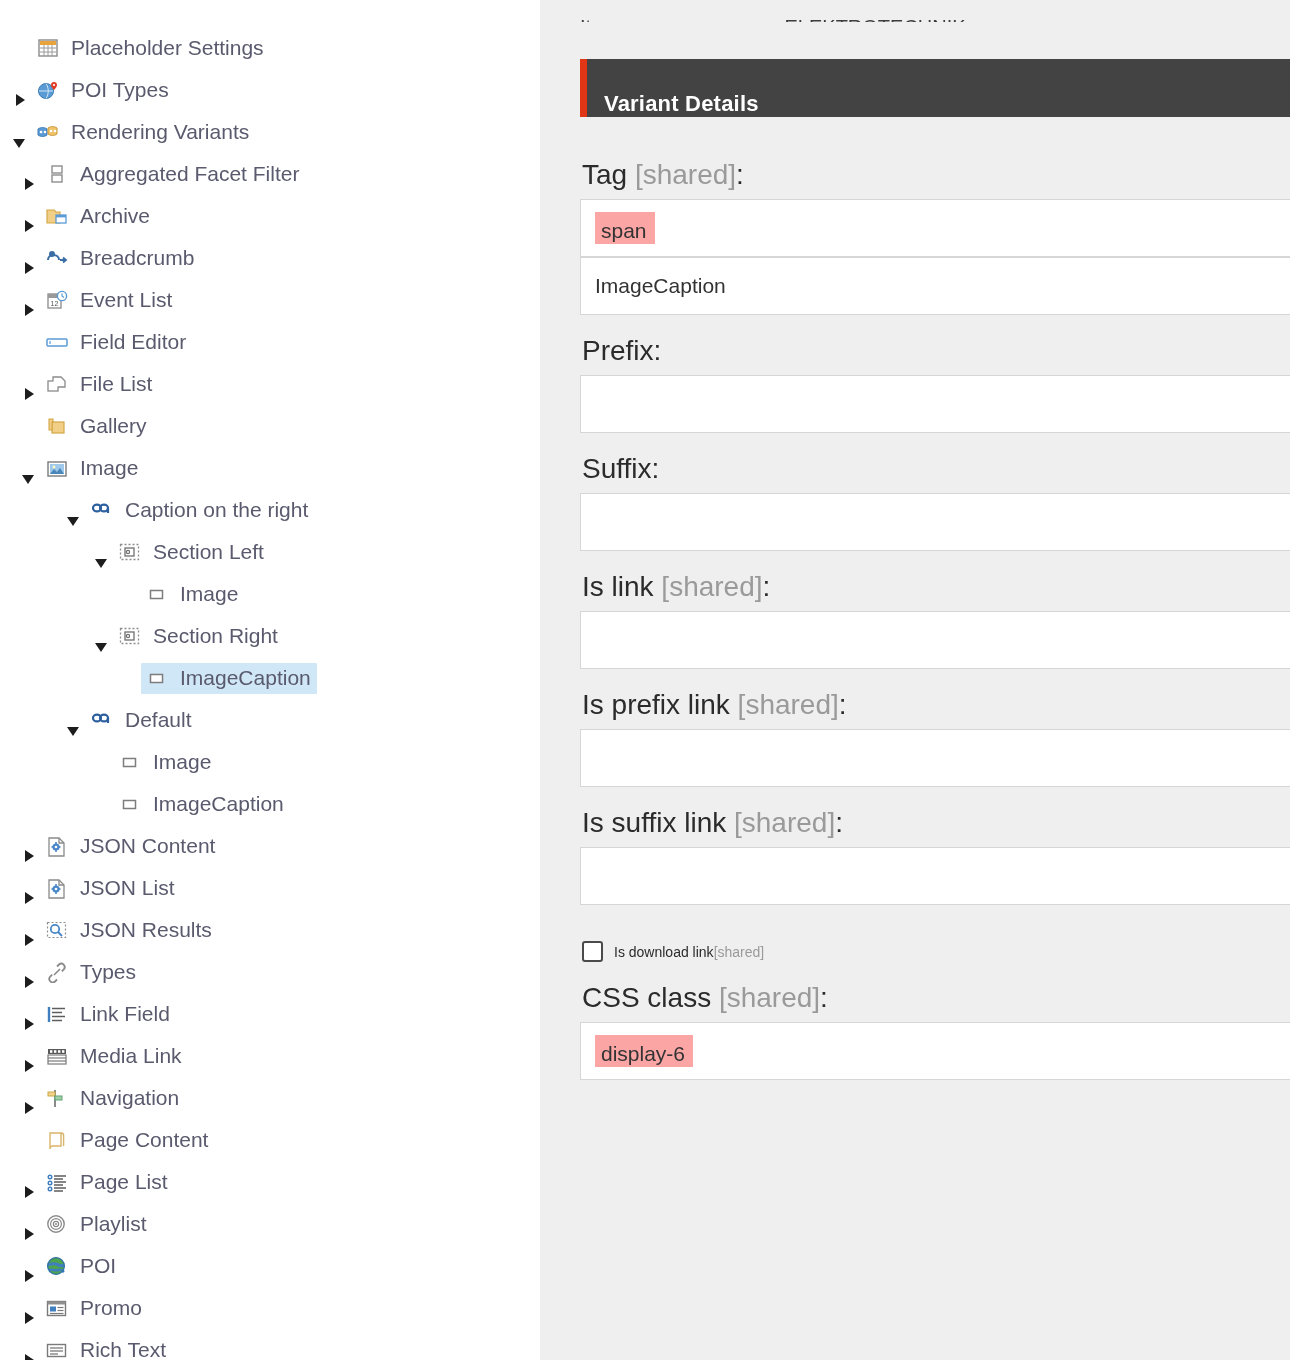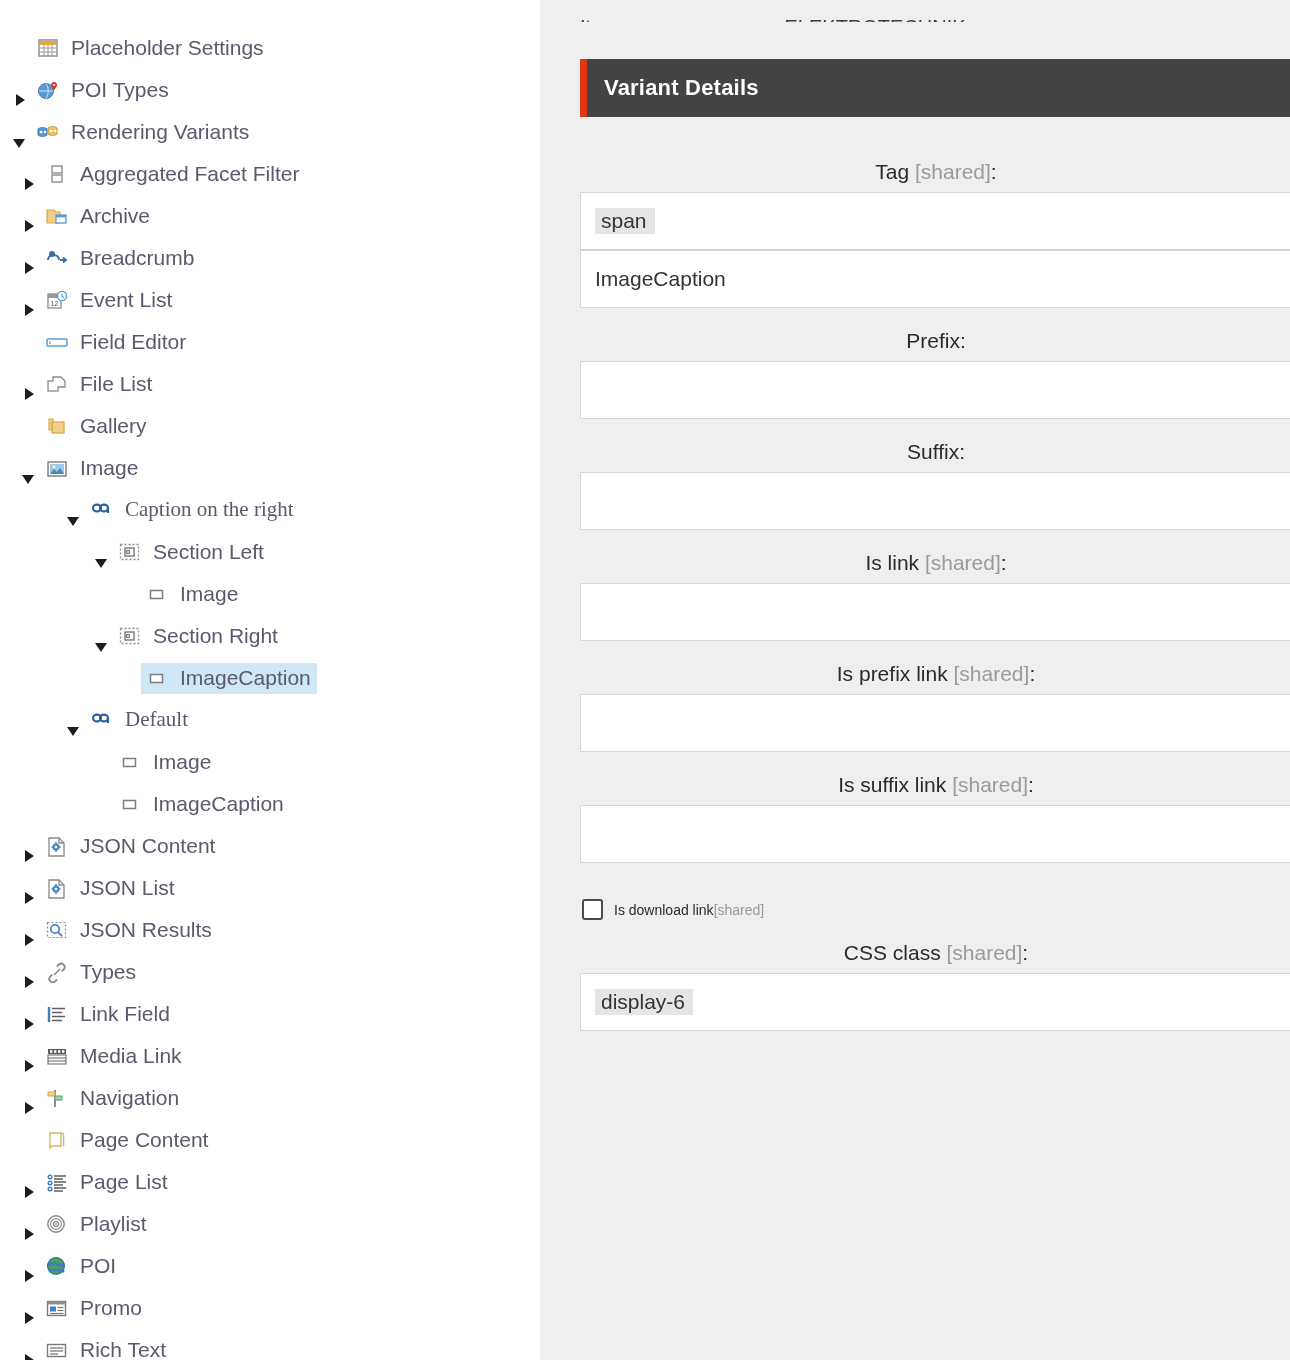--- a/index.html
+++ b/index.html
@@ -81,21 +81,21 @@
     flex: 0 0 28px;
     margin-right: 9px;
     display: flex; align-items: center; justify-content: center;
   }
   .ticon svg { display: block; }
   .tlabel { line-height: 1; padding-bottom: 2px; }
 
   
   .ind0 { padding-left: 8px; }
   .ind1 { padding-left: 17px; }
-  .ind2 { padding-left: 62px; font-family: Liberation Serif, serif; }
+  .ind2 { padding-left: 62px; }
   .ind3 { padding-left: 90px; }
   .ind4 { padding-left: 117px; }
 
   
   .splitter {
     position: absolute;
     top: 0; left: 540px;
     width: 38px; height: 1360px;
     background: #ffffff;
   }
@@ -151,62 +151,61 @@
     top: 15px;
   }
   .cut-text.val { color: #3d3d3d; }
 
   .section-header {
     margin-top: 37px;
     margin-left: 40px;
     height: 58px;
     background: #434343;
     display: flex;
-    align-items: center;
+    align-items: flex-end;
     border-left: 7px solid #e03616;
     position: relative;
   }
   .section-header .sh-title {
     color: #ffffff;
     font-size: 22px;
     font-weight: bold;
     padding-left: 17px;
     letter-spacing: 0.2px;
   }
 
   .form {
     margin-left: 40px;
     padding-top: 22px;
   }
   .field { margin-bottom: 0; }
   .field-label {
-    font-size: 21px;
+    font-size: 28px;
     color: #2b2b2b;
     padding: 22px 0 10px 2px;
     line-height: 1;
-    text-align: center;
   }
   .field-label .shared {
     color: #9a9a9a;
   }
   .field-input {
     height: 58px;
     background: #ffffff;
     border: 1px solid #d6d6d6;
     display: flex;
     align-items: center;
     padding: 0 14px;
     font-size: 21px;
     color: #333333;
     width: 712px;
   }
   .field-input .txt { line-height: 1; padding-bottom: 2px; }
   .field-input .txt.hl {
-    background: #e5e5e5;
-    padding: 2px 8px 3px 6px;
+    background: #fca5a5;
+    padding: 8px 8px 3px 6px;
   }
   .check-row {
     display: flex;
     align-items: center;
     padding: 36px 0 0 2px;
     font-size: 14px;
     color: #2b2b2b;
   }
   .checkbox {
     width: 21px; height: 21px;

